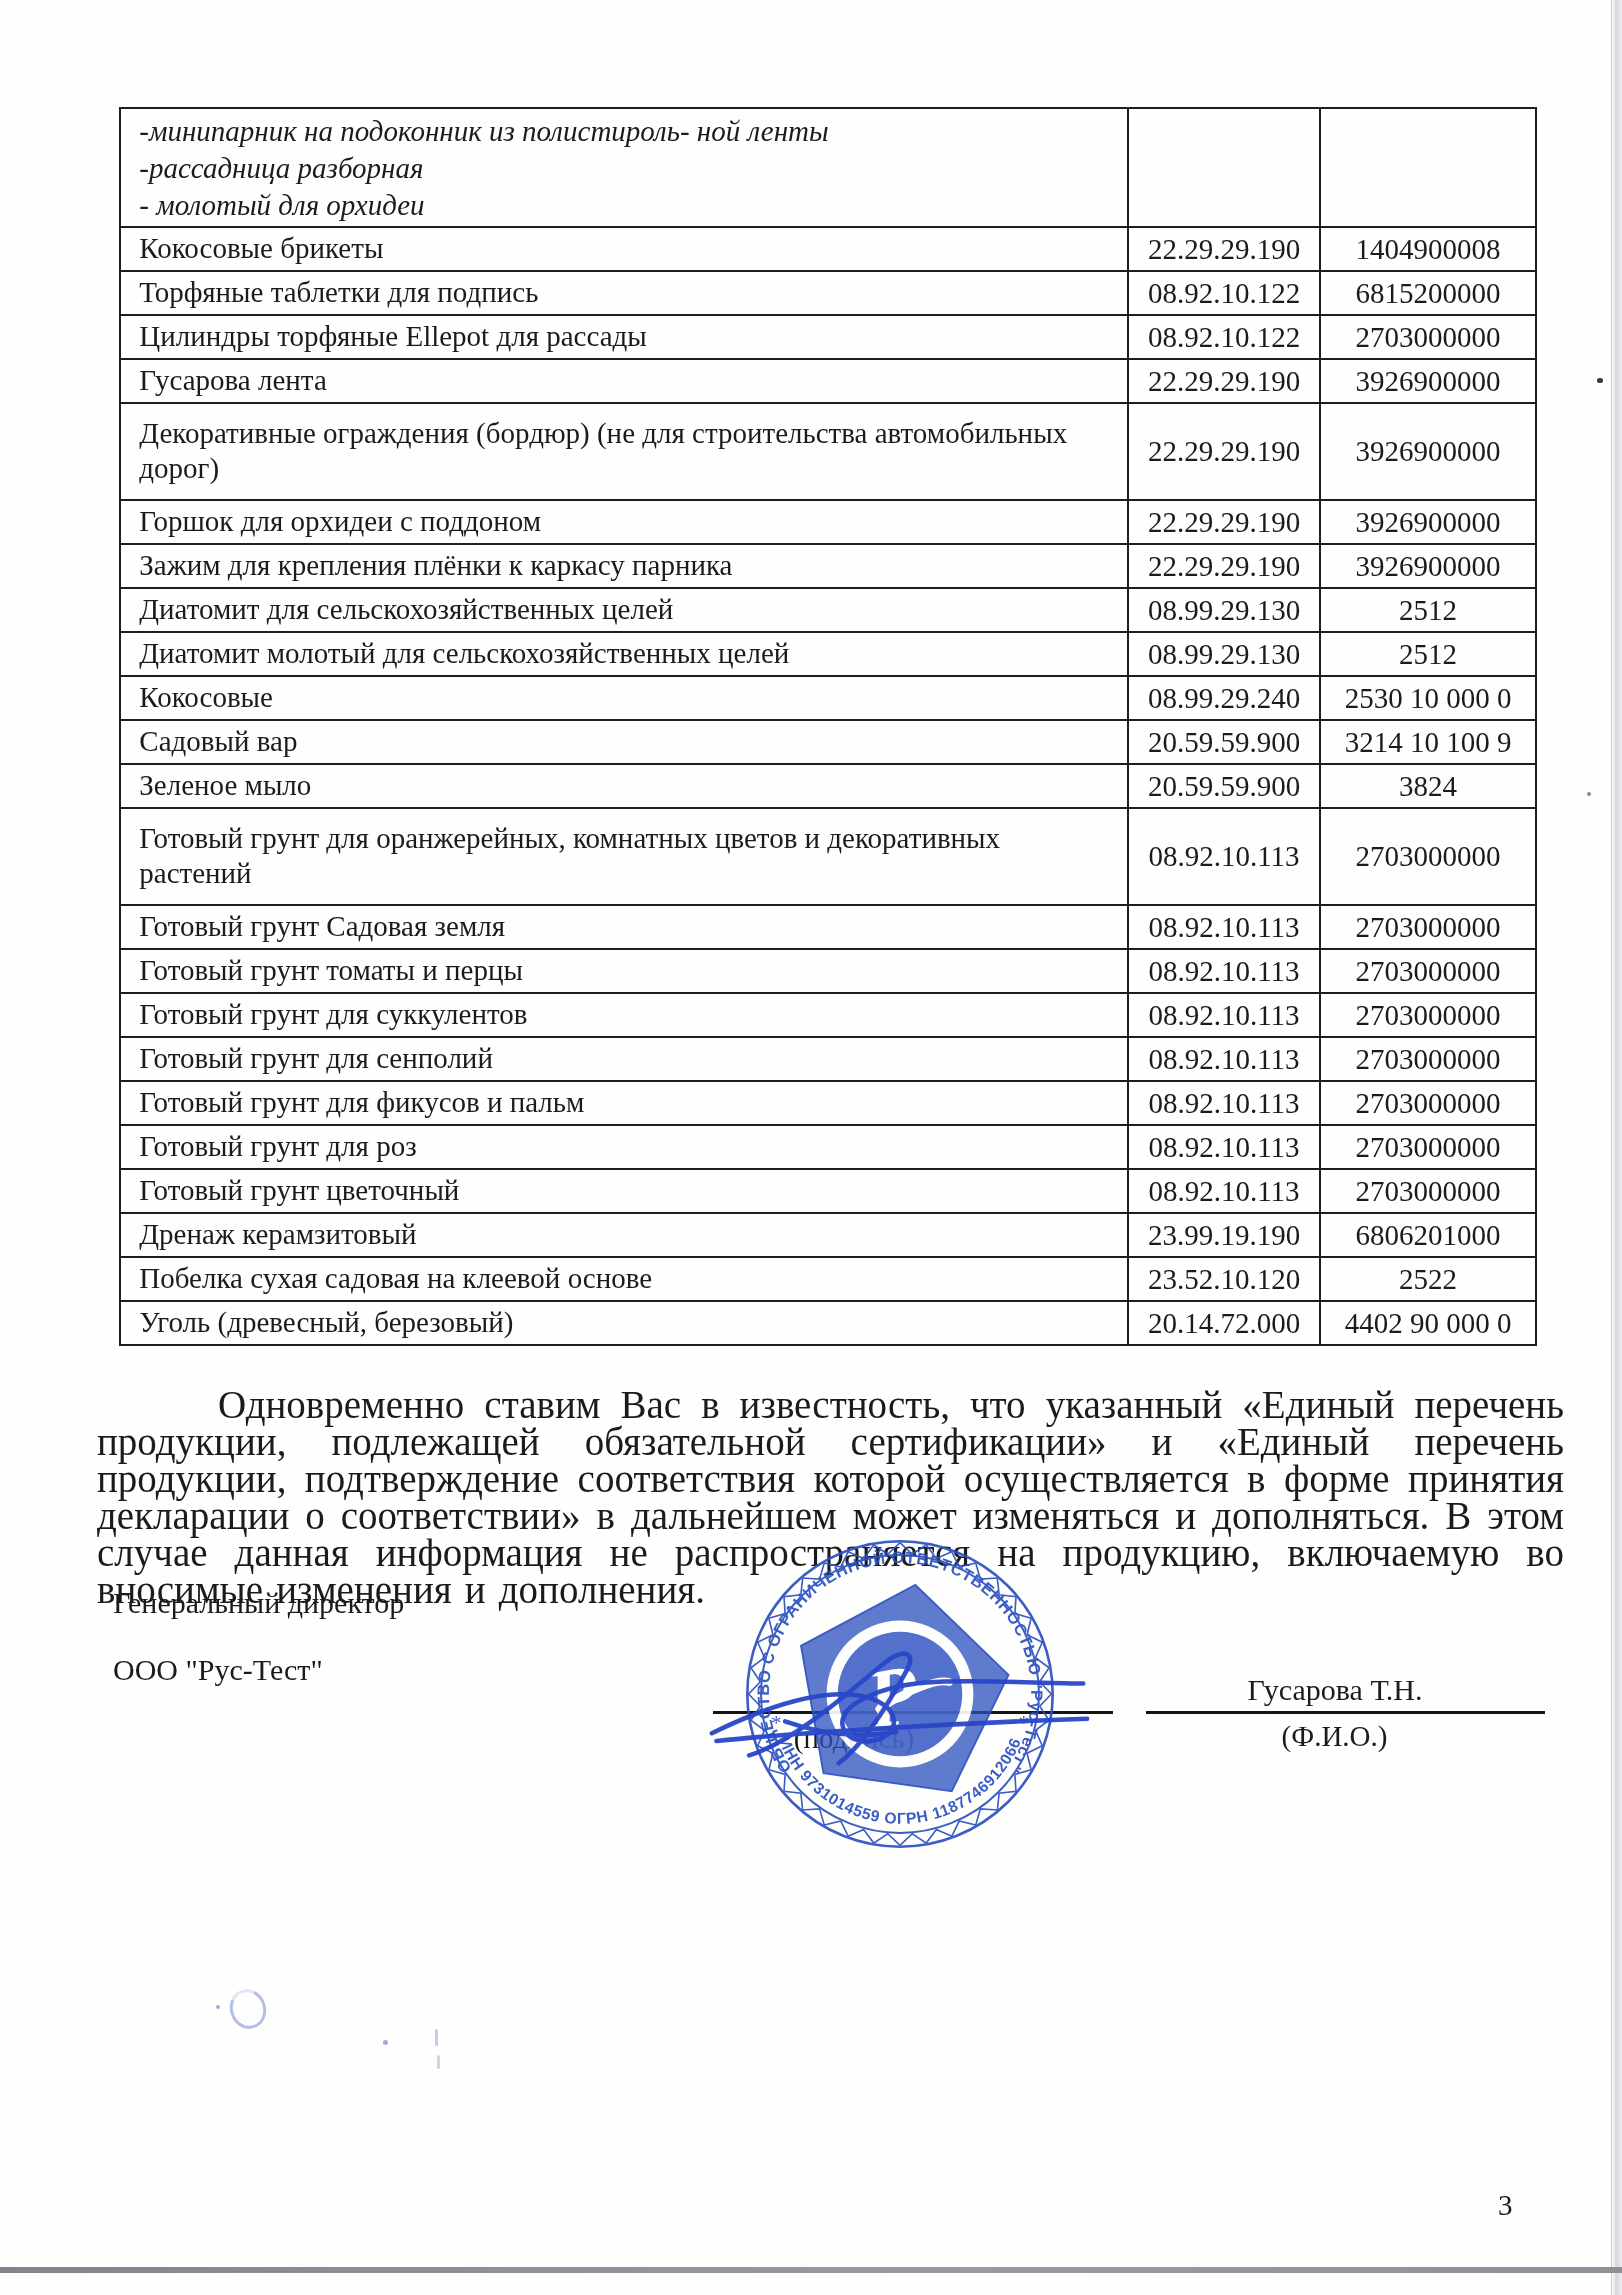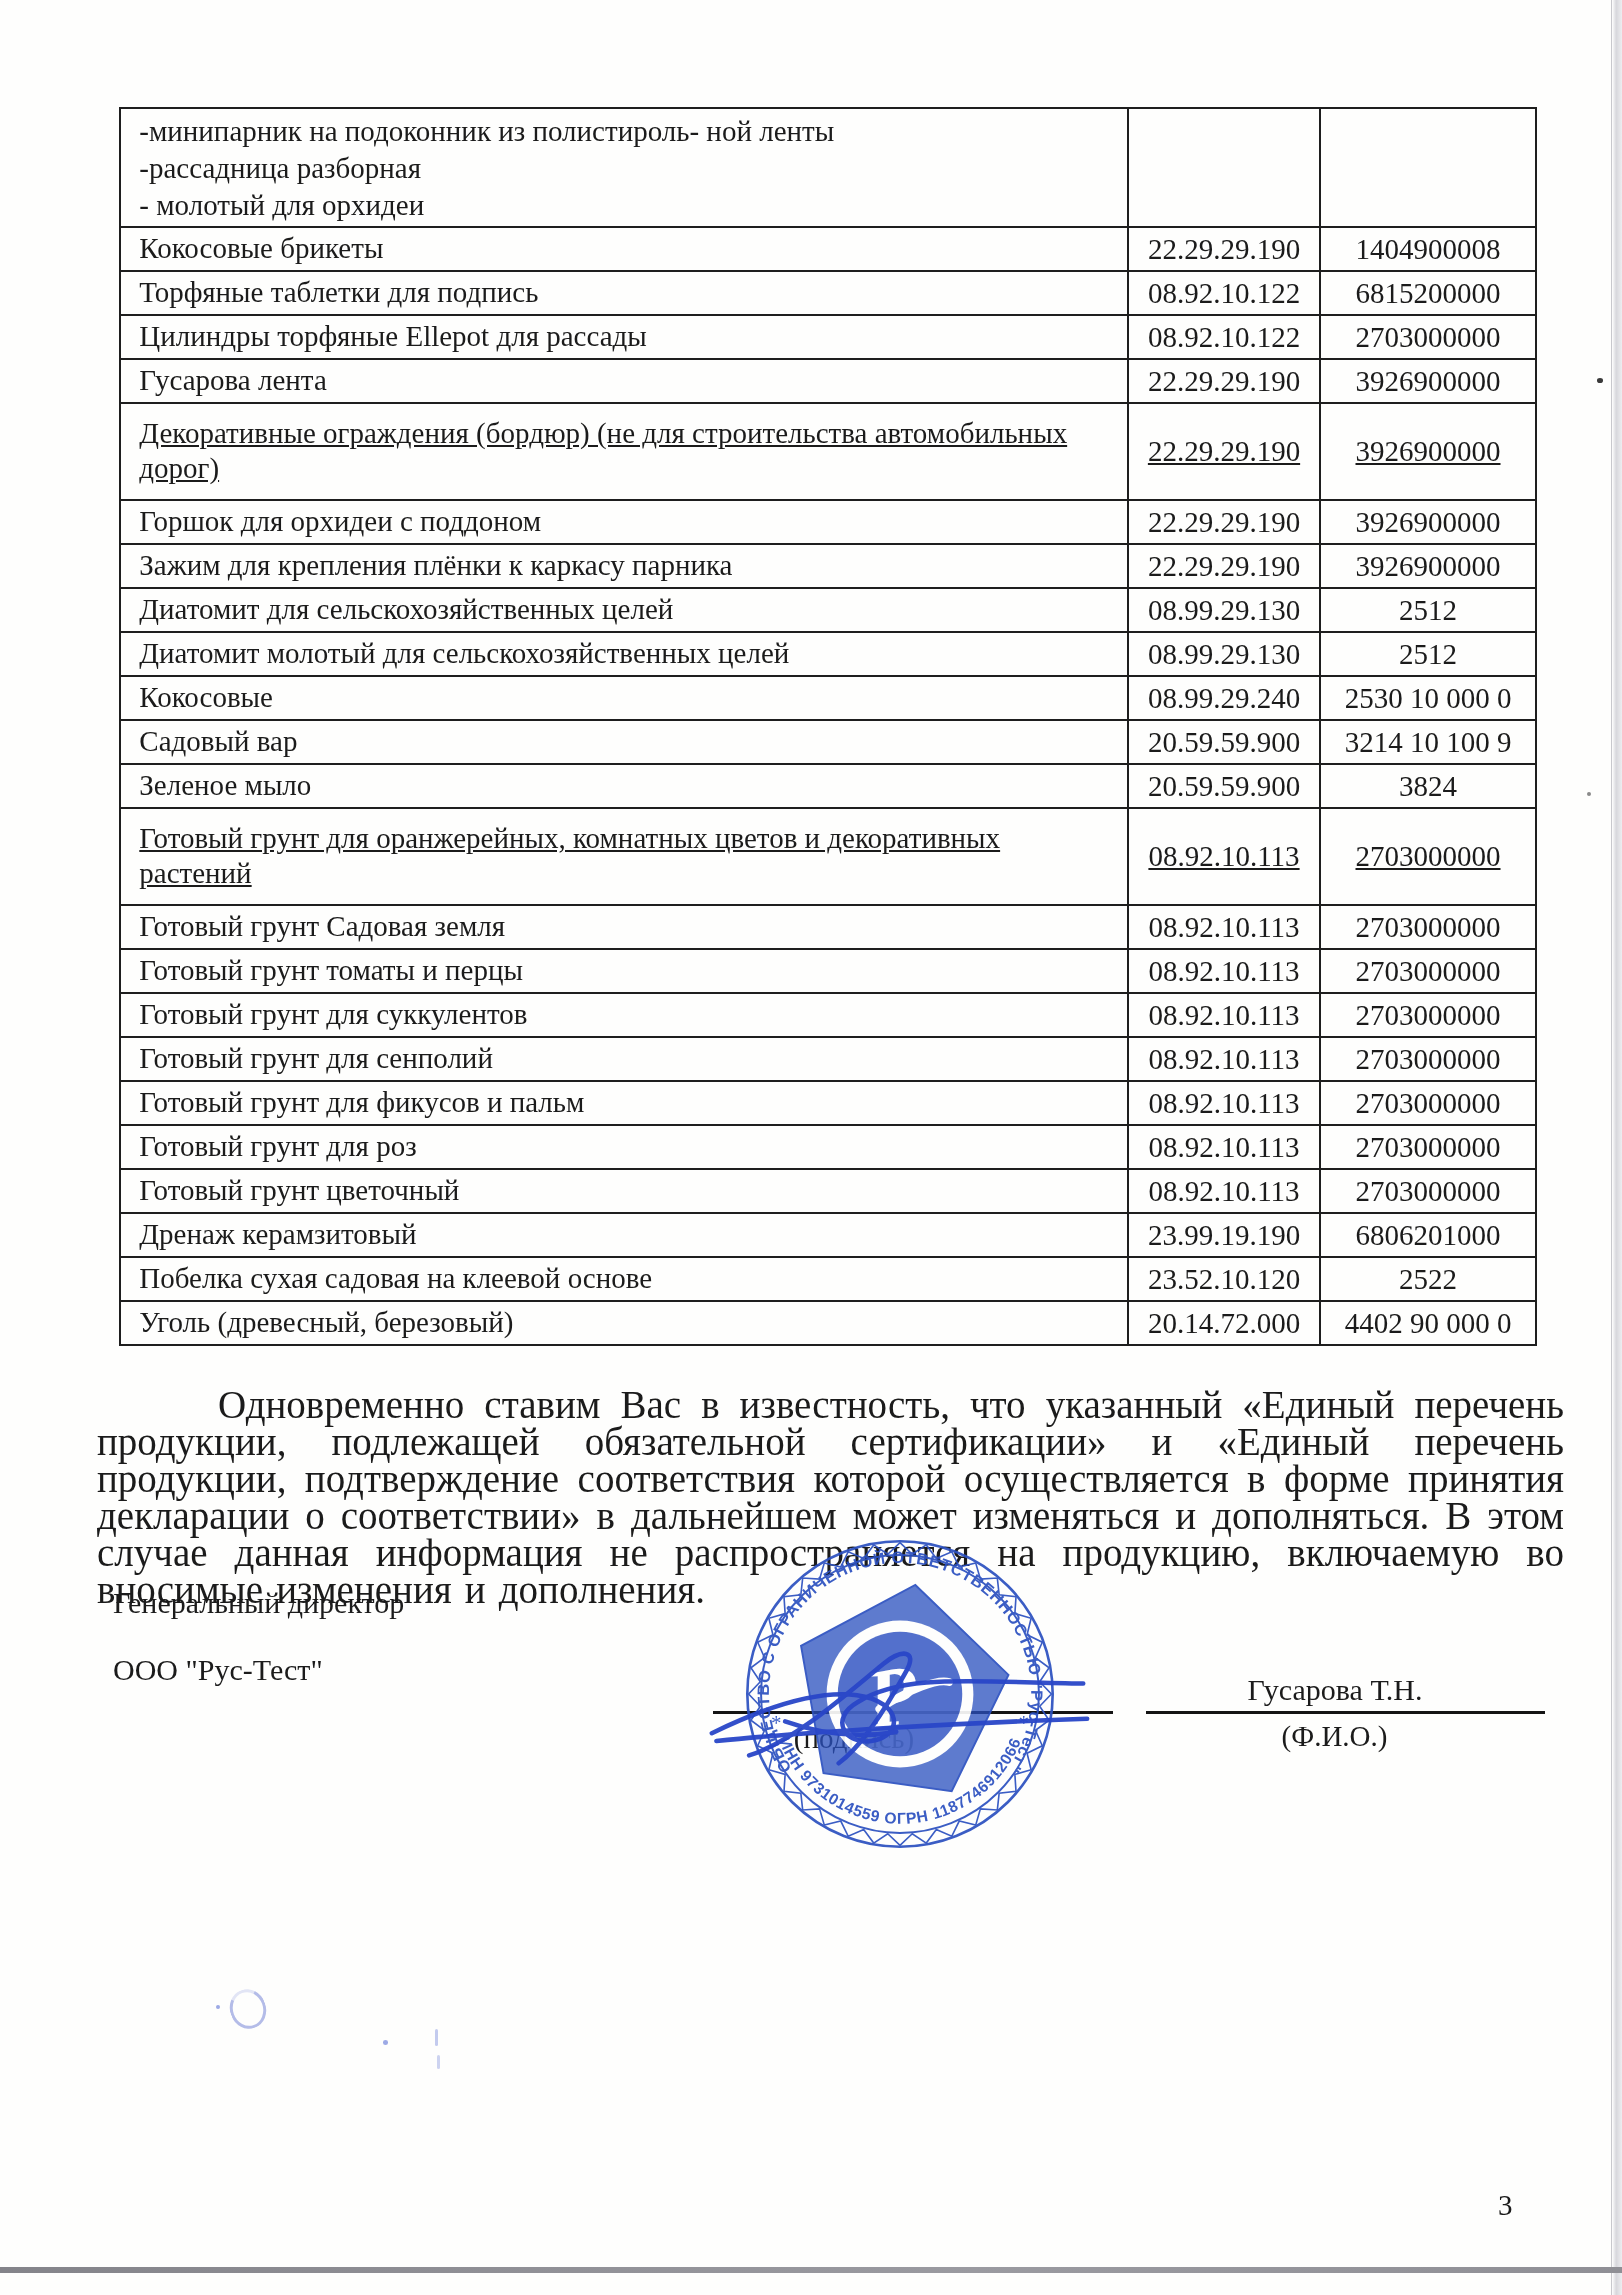--- a/index.html
+++ b/index.html
@@ -12,24 +12,24 @@
   
   table.products{
     position:absolute; left:119px; top:107px; width:1415px;
     border-collapse:collapse; table-layout:fixed;
   }
   table.products td{
     border:2px solid #1e1e1e; border-top-width:2.6px; border-bottom-width:2.6px;
     font-size:29px; vertical-align:middle; overflow:hidden;
   }
   table.products tr{height:44px;}
-  table.products tr.r2{height:97px;text-decoration:underline;}
+  table.products tr.r2{height:97px;}
   table.products tr.r3{height:112px;}
   td.c-name{text-align:left; padding:1.3px 10.5px 2.6px 18.3px; line-height:35px;}
-  tr.r3 td.c-name{line-height:37px; padding-top:3.9px;}
+  tr.r3 td.c-name{line-height:37px; padding-top:3.9px;font-style:italic;}
   td.c-code1,td.c-code2{text-align:center; padding:0 2.6px;}
   
   .para{
     position:absolute; left:97px; top:1386px; width:1467px;
     font-size:39px; line-height:37px; text-indent:121px;
     text-align:justify; text-align-last:left; word-spacing:3.3px; margin:0;
   }
   
   .gendir{position:absolute; left:113px; top:1586px; font-size:30px;}
   .company{position:absolute; left:113px; top:1653px; font-size:30px;}

